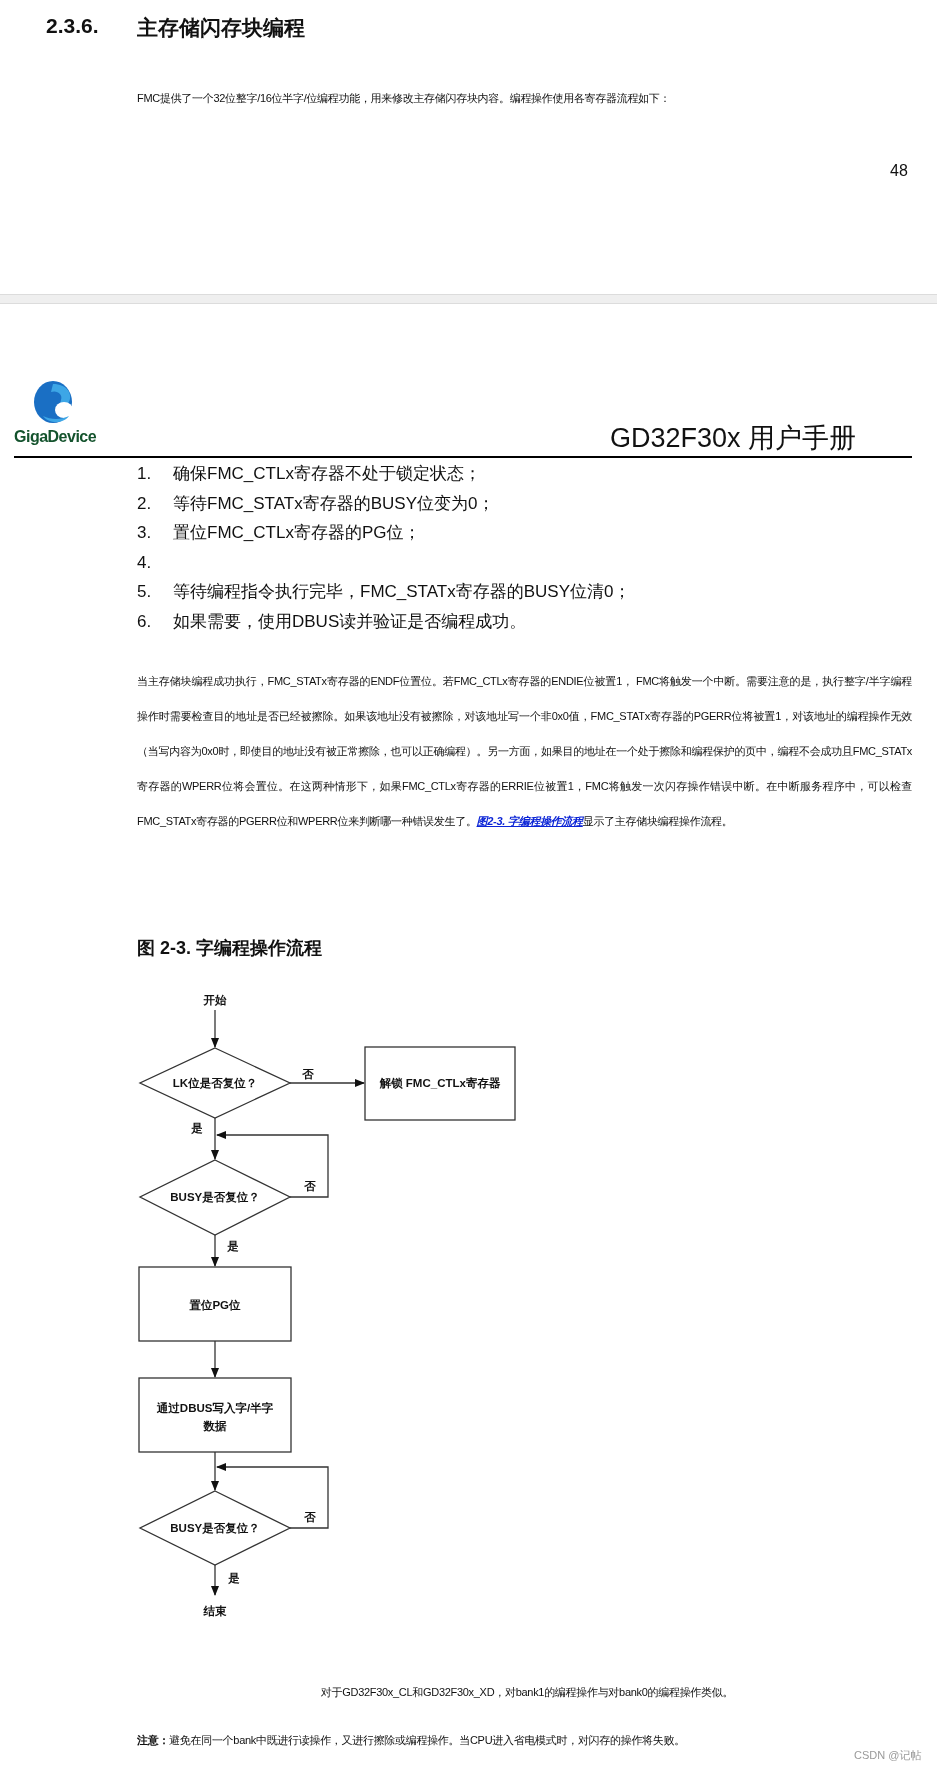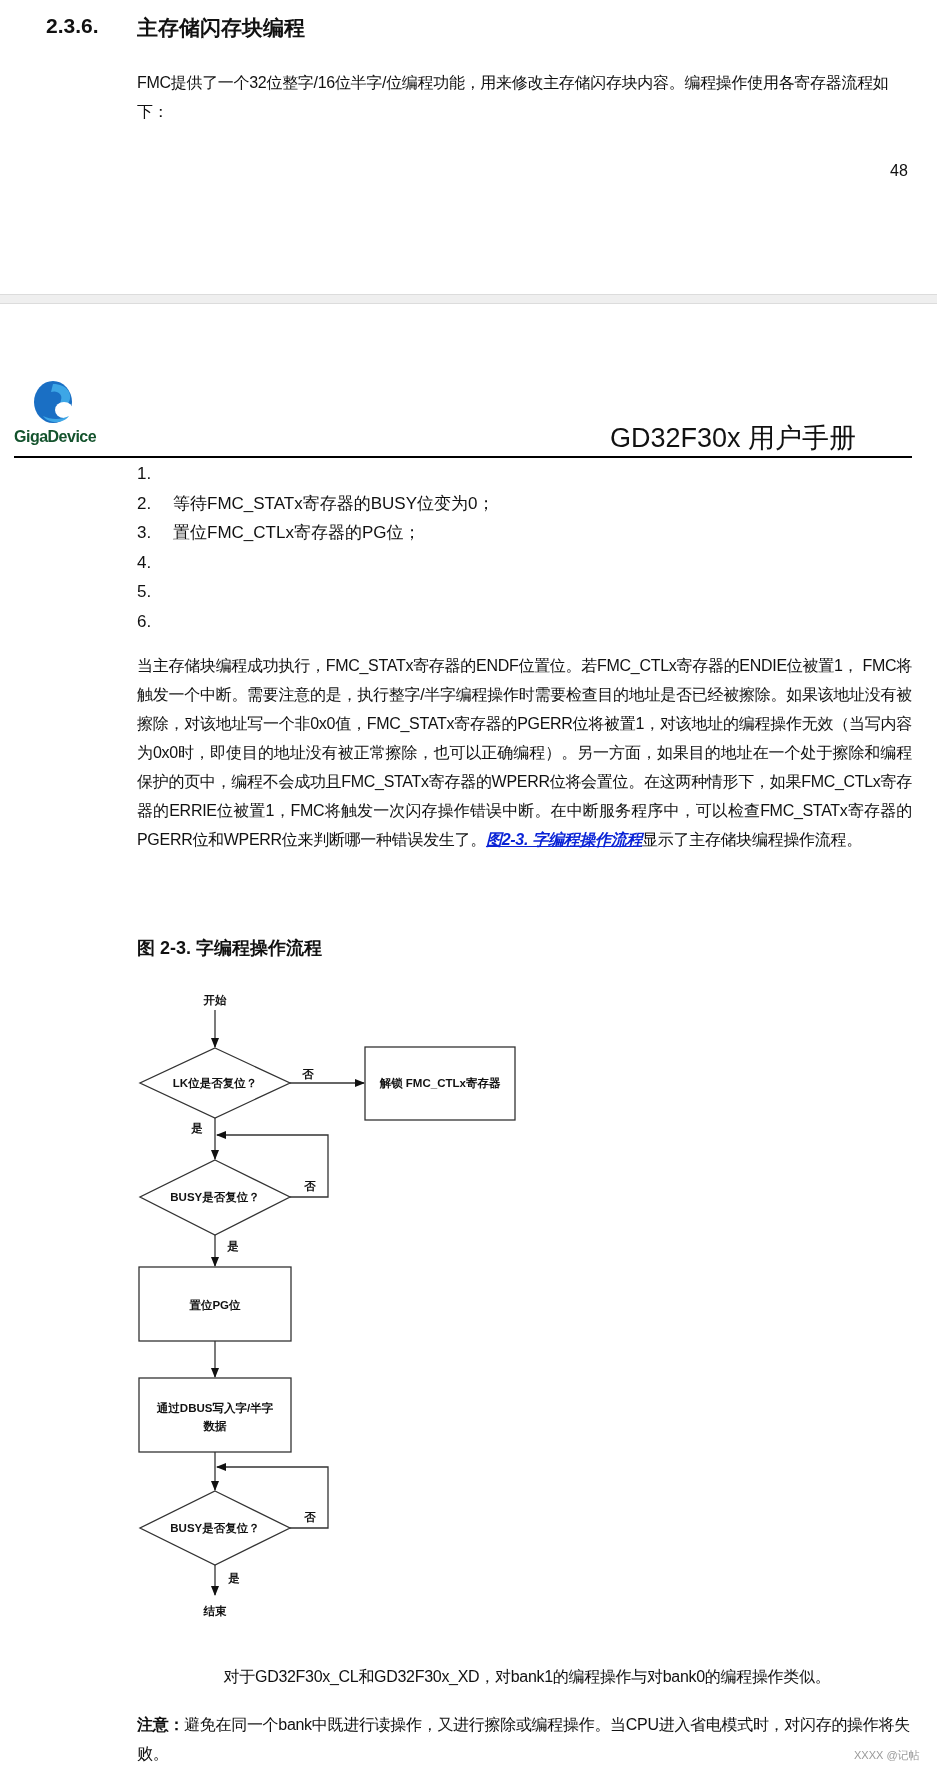--- a/index.html
+++ b/index.html
@@ -1,21 +1,21 @@
 <!DOCTYPE html>
 <html><head>
 <meta charset="utf-8">
 <style>
   html, body { margin: 0; padding: 0; background: #ffffff; }
   body { width: 937px; height: 1772px; position: relative; overflow: hidden;
          font-family: "Liberation Sans", "DejaVu Sans", sans-serif; color: #111; }
   .abs { position: absolute; }
   .sec-num { left: 14px; top: 14px; font-size: 21px; font-weight: bold; margin-left: 32px; }
   .sec-title { left: 137px; top: 14px; font-size: 21px; font-weight: bold; }
-  .para { font-size: 16px; line-height: 29px; letter-spacing: -0.3px; }
+  .para { font-size: 11px; line-height: 35px; letter-spacing: -0.3px; margin-top: 13px; }
   .p1 { left: 137px; top: 68px; width: 778px; }
   .page-num { left: 890px; top: 162px; font-size: 16px; }
   .sep { left: 0; top: 294px; width: 937px; height: 8px; background: #efefef;
          border-top: 1px solid #dcdcdc; border-bottom: 1px solid #dcdcdc; }
   .logo { left: 14px; top: 380px; width: 90px; height: 70px; }
   .logo-text { left: 14px; top: 428px; font-size: 16px; font-weight: bold; color: #14532d; letter-spacing: -0.5px; }
   .doc-title { left: 610px; top: 420px; font-size: 27px; color: #111; }
   .hdr-rule { left: 14px; top: 456px; width: 898px; height: 2px; background: #000; }
   .steps { left: 137px; top: 459px; width: 780px; margin: 0; padding: 0; list-style: none; }
   .steps li { font-size: 17px; line-height: 29.5px; display: flex; }
@@ -48,37 +48,40 @@
     <path d="M12 36 C18 44 32 44 38 36 C30 40 20 40 12 36 Z" fill="#3da6e6"></path>
   </svg>
 </div>
 <div class="abs logo-text">GigaDevice</div>
 <div class="abs doc-title">GD32F30x 用户手册</div>
 <div class="abs hdr-rule"></div>
 
 <ul class="abs steps">
   <li>
       <span class="n">1.</span>
+      <span>确保FMC_CTLx寄存器不处于锁定状态；</span>
     </li>
   <li>
       <span class="n">2.</span>
       <span>等待FMC_STATx寄存器的BUSY位变为0；</span>
     </li>
   <li>
       <span class="n">3.</span>
       <span>置位FMC_CTLx寄存器的PG位；</span>
     </li>
   <li>
       <span class="n">4.</span>
     </li>
   <li>
       <span class="n">5.</span>
+      <span>等待编程指令执行完毕，FMC_STATx寄存器的BUSY位清0；</span>
     </li>
   <li>
       <span class="n">6.</span>
+      <span>如果需要，使用DBUS读并验证是否编程成功。</span>
     </li>
 </ul>
 
 <div class="abs para p2"><span>当主存储块编程成功执行，FMC_STATx寄存器的ENDF位置位。若FMC_CTLx寄存器的ENDIE位被置1， FMC将触发一个中断。需要注意的是，执行整字/半字编程操作时需要检查目的地址是否已经被擦除。如果该地址没有被擦除，对该地址写一个非0x0值，FMC_STATx寄存器的PGERR位将被置1，对该地址的编程操作无效（当写内容为0x0时，即使目的地址没有被正常擦除，也可以正确编程）。另一方面，如果目的地址在一个处于擦除和编程保护的页中，编程不会成功且FMC_STATx寄存器的WPERR位将会置位。在这两种情形下，如果FMC_CTLx寄存器的ERRIE位被置1，FMC将触发一次闪存操作错误中断。在中断服务程序中，可以检查FMC_STATx寄存器的PGERR位和WPERR位来判断哪一种错误发生了。</span><a class="link">图2-3. 字编程操作流程</a><span>显示了主存储块编程操作流程。</span></div>
 
 <div class="abs fig-cap">图 2-3. 字编程操作流程</div>
 
 <div class="abs flow">
   <svg width="420" height="640" viewBox="0 0 420 640">
     <defs>
@@ -124,13 +127,13 @@
       <text class="fl-text" x="95" y="552">BUSY是否复位？</text>
       <text class="fl-text" x="114" y="602">是</text>
       <text class="fl-text" x="95" y="635">结束</text>
     </g>
   </svg>
 </div>
 
 <div class="abs para p3">对于GD32F30x_CL和GD32F30x_XD，对bank1的编程操作与对bank0的编程操作类似。</div>
 <div class="abs para p4"><span class="note-label">注意：</span><span>避免在同一个bank中既进行读操作，又进行擦除或编程操作。当CPU进入省电模式时，对闪存的操作将失败。</span></div>
 
-<div class="abs watermark">XXXX @记帖</div>
+<div class="abs watermark">CSDN @记帖</div>
 
 </body></html>

